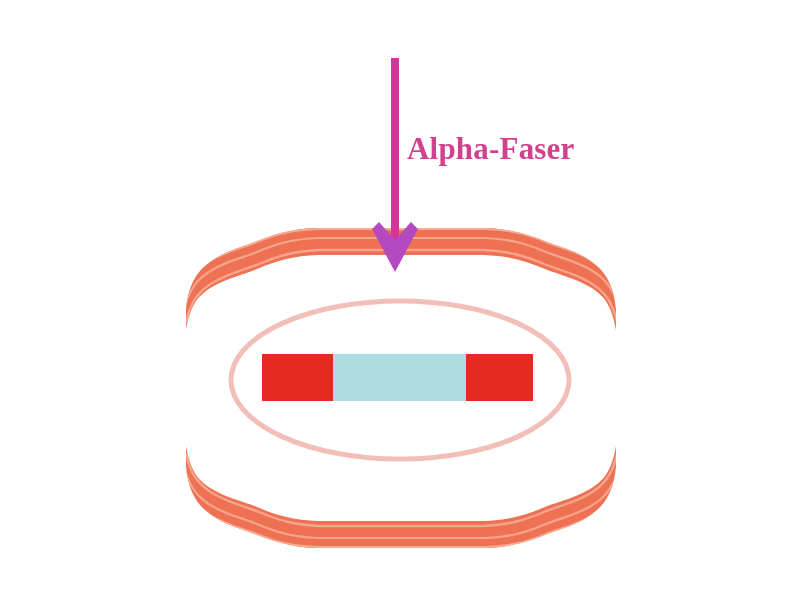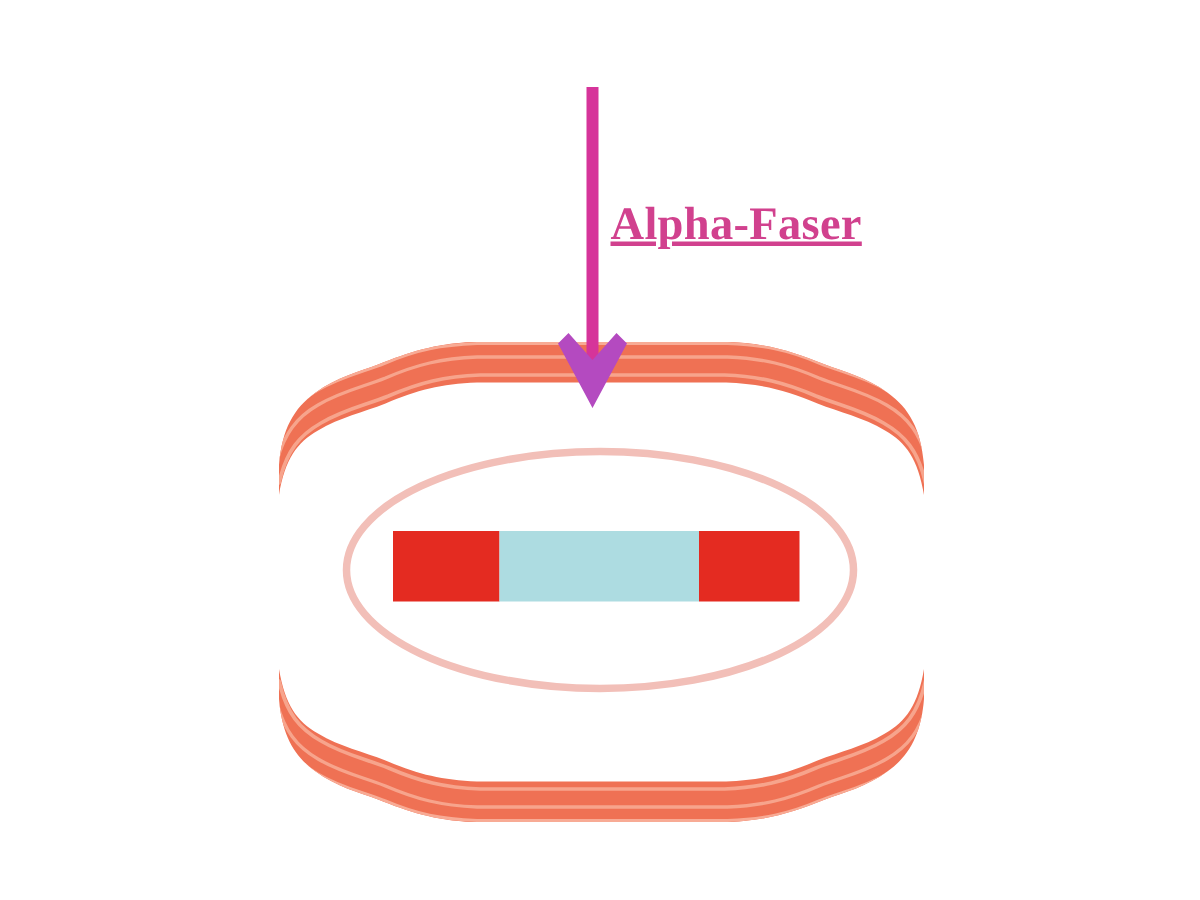--- a/index.html
+++ b/index.html
@@ -34,21 +34,20 @@
     position: absolute;
     left: 407px;
     top: 130px;
     font-family: "Liberation Serif", serif;
     font-weight: bold;
     font-size: 31px;
     line-height: 38px;
     letter-spacing: 0.2px;
     color: #d1418e;
     white-space: nowrap;
-    text-decoration: underline;
     -webkit-font-smoothing: antialiased;
   }
 </style>
 </head>
 <body>
 
 <div id="stage">
 
   <svg id="diagram-svg" viewBox="0 0 800 600" xmlns="http://www.w3.org/2000/svg">
 

